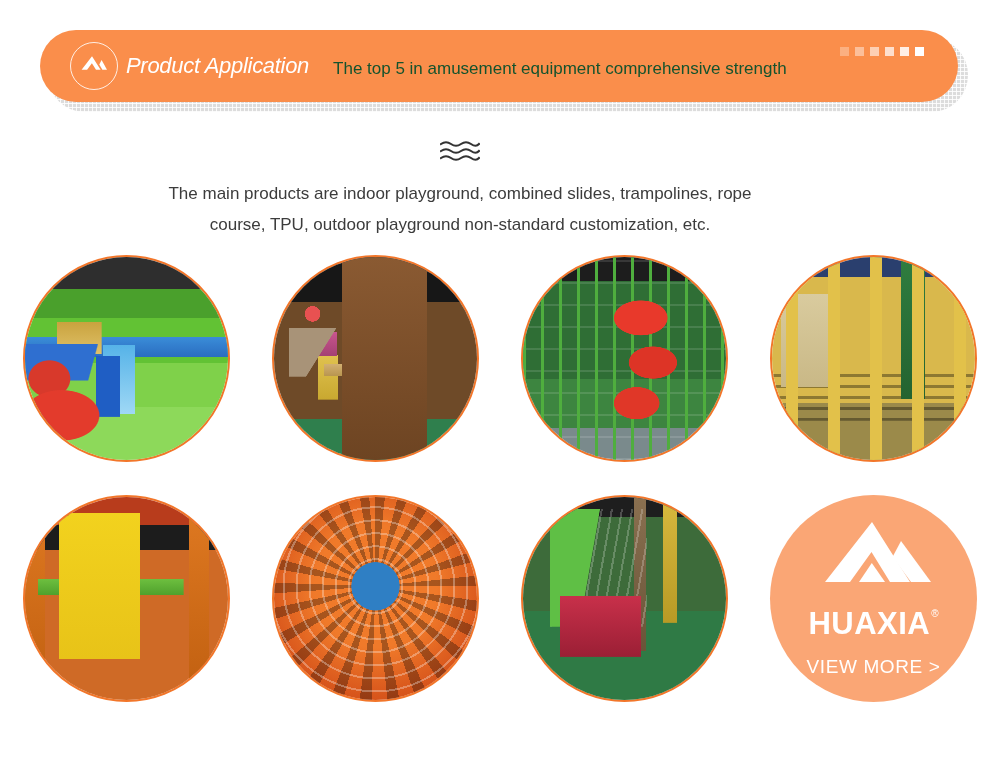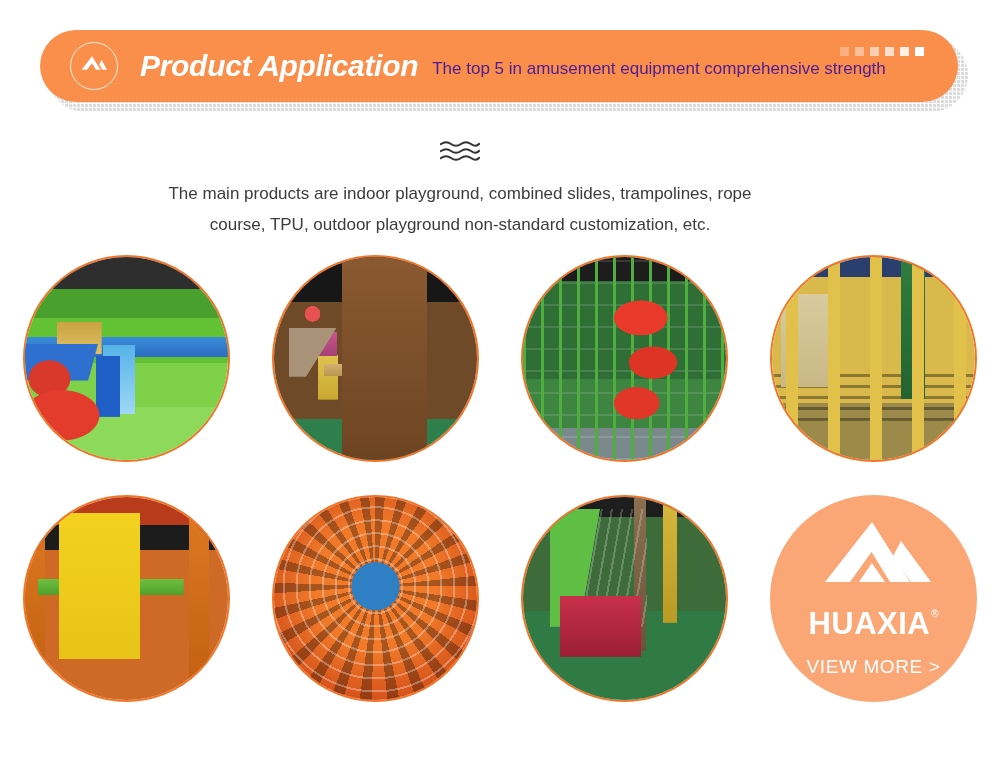--- a/index.html
+++ b/index.html
@@ -56,33 +56,33 @@
     border: 1.5px solid rgba(255,255,255,.85);
     margin-left: 30px;
     display: flex;
     align-items: center;
     justify-content: center;
   }
   .banner-logo svg { display: block; }
 
   .banner-title {
     color: #ffffff;
-    font-size: 30px;
-    font-weight: bold;
+    font-size: 22px;
+    font-weight: normal;
     font-style: italic;
     letter-spacing: -0.3px;
-    margin-left: 22px;
+    margin-left: 8px;
     white-space: nowrap;
   }
 
   .banner-subtitle {
-    color: #4c1d95;
+    color: #14532d;
     font-size: 17px;
     font-weight: normal;
-    margin-left: 14px;
+    margin-left: 24px;
     white-space: nowrap;
     margin-top: 5px;
   }
 
   .banner-dots {
     position: absolute;
     right: 34px;
     top: 17px;
     display: flex;
     gap: 6px;

